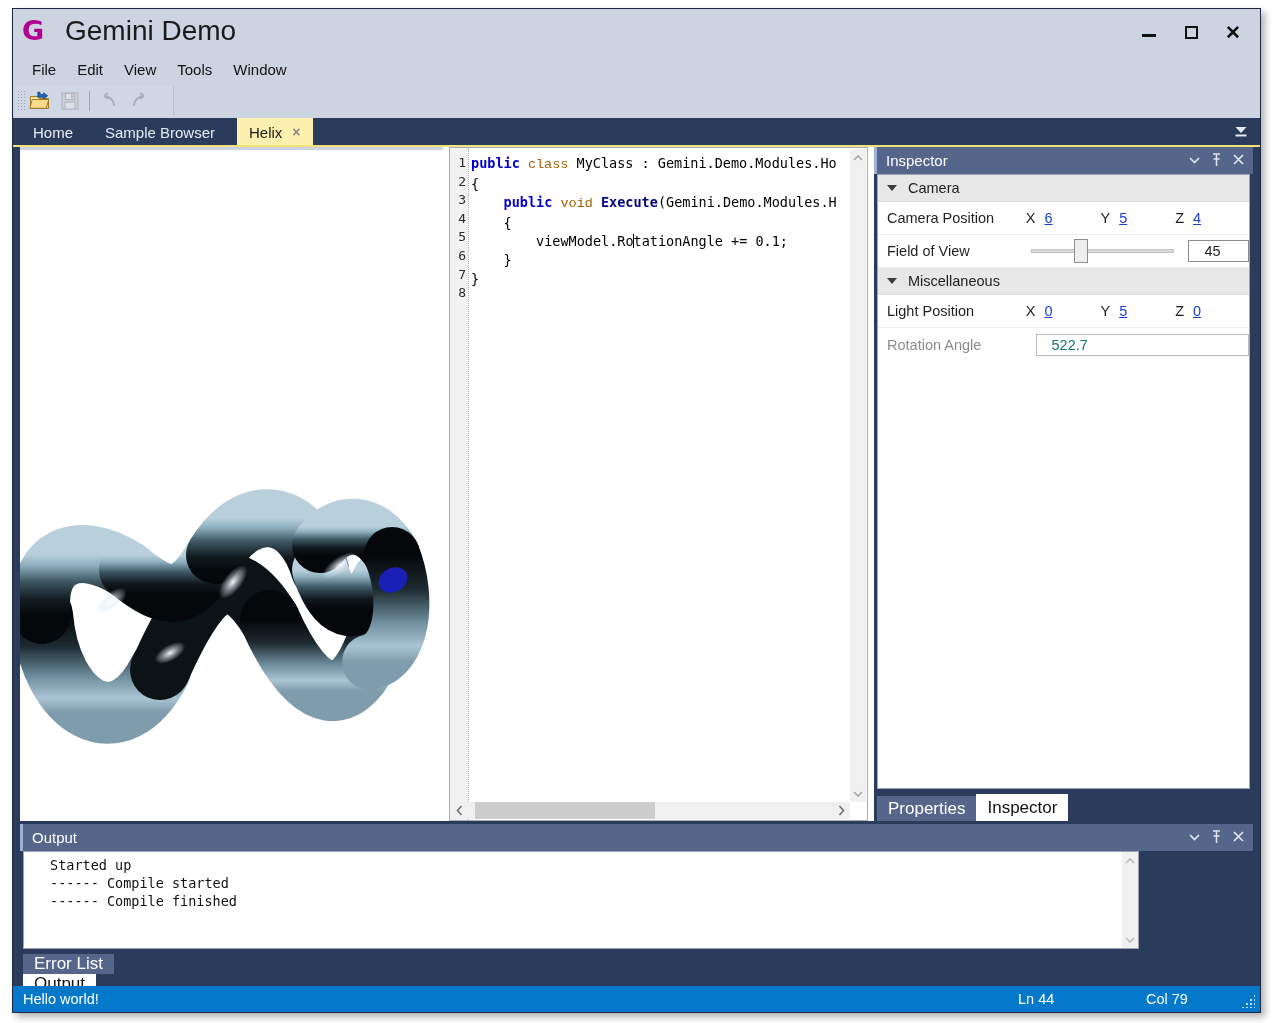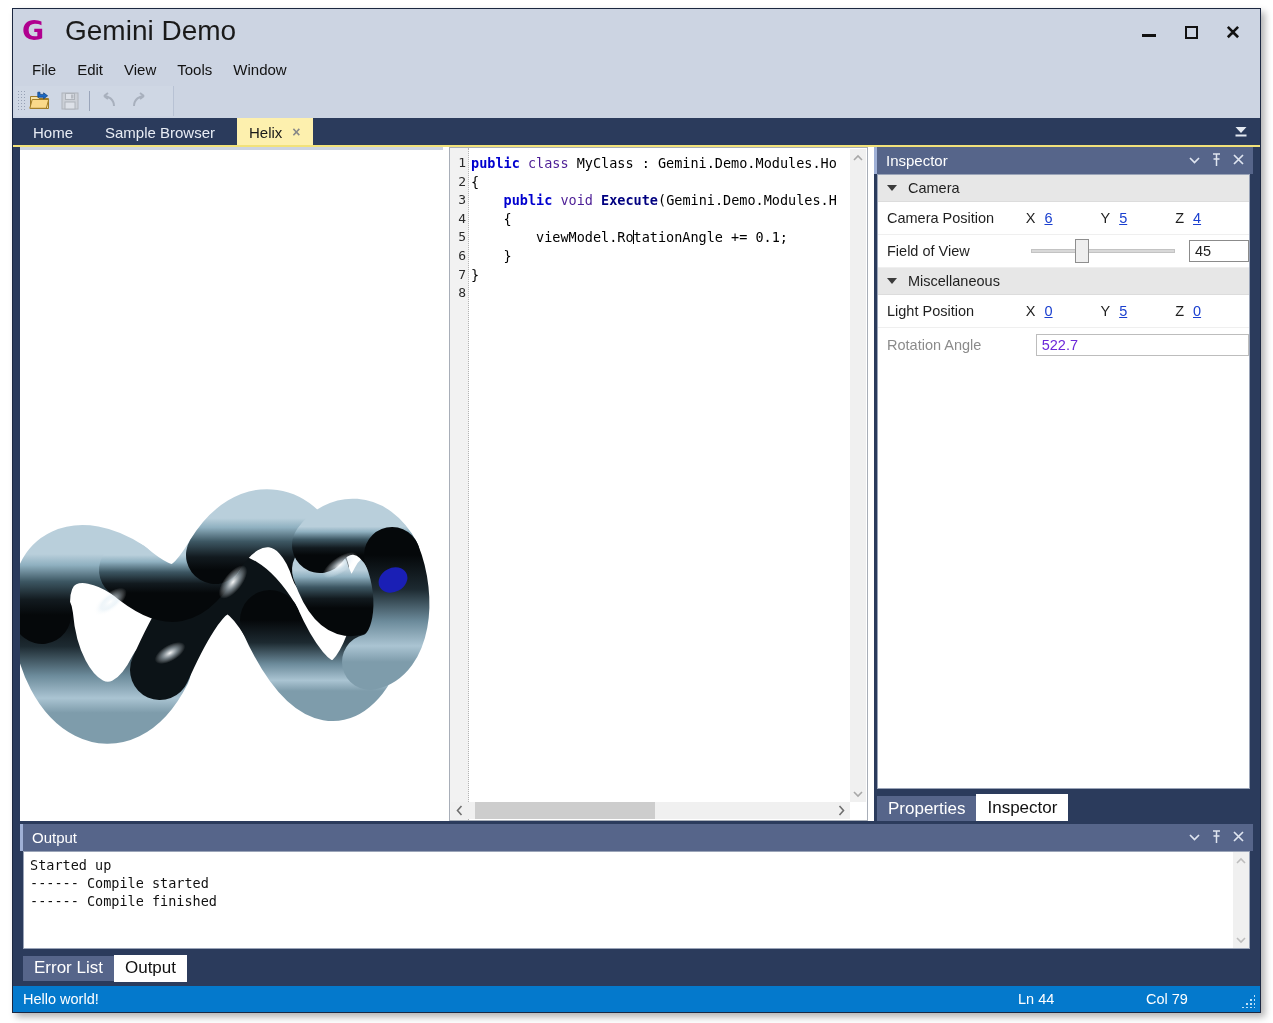--- a/index.html
+++ b/index.html
@@ -166,21 +166,21 @@
   .codearea {
     position: absolute; left: 21px; top: 6px;
     right: 17px; bottom: 18px;
     overflow: hidden;
     font-family: "DejaVu Sans Mono", monospace;
     font-size: 13.5px; line-height: 18.6px;
     white-space: pre;
     color: #000;
   }
   .kw-blue { color: #0000cf; font-weight: bold; }
-  .kw-red  { color: #4c1d95; }
+  .kw-red  { color: #a16207; font-family: Liberation Mono, monospace; }
   .kw-id   { color: #000080; font-weight: bold; }
   .caret {
     display: inline-block; width: 1px; height: 14px;
     background: #000; vertical-align: -2px;
     margin: 0 -0.5px;
   }
   .ed-vscroll {
     position: absolute; right: 1px; top: 1px;
     width: 16px; bottom: 18px;
     background: #f0f0f0;
@@ -266,62 +266,63 @@
     position: absolute; left: 30%; top: -11px;
     width: 14px; height: 24px;
     background: #eeeeee; border: 1px solid #8e8e8e;
     box-sizing: border-box;
   }
   .txtbox {
     height: 22px; border: 1px solid #8b8b8b;
     background: #ffffff;
     font-size: 14.5px; color: #1f1f1f;
     display: flex; align-items: center;
-    padding-left: 5px; box-sizing: border-box;
-  }
-  .txtbox.readonly { color: #6d28d9; border-color: #bdbdbd; }
+    padding-left: 15px; box-sizing: border-box;
+  }
+  .txtbox.readonly { color: #0f766e; border-color: #bdbdbd; }
   .inspector-tabs {
     position: absolute; left: 3px; bottom: 0;
     height: 28px; display: flex; align-items: flex-end;
   }
   .itab {
     height: 25px; padding: 0 11px;
     display: flex; align-items: center;
     font-size: 17px;
   }
   .itab-inactive { background: #56658a; color: #ffffff; }
   .itab-active { background: #ffffff; color: #111; height: 27px; }
   
   .outputpanel {
     position: absolute; left: 7px; top: 815px;
     width: 1233px; height: 160px;
     background: #2b3b5c;
   }
   .output-body {
     position: absolute; left: 3px; top: 27px;
-    width: 1227px; height: 98px;
+    width: 1116px; height: 98px;
     background: #ffffff;
     border: 1px solid #9aa4b8;
     box-sizing: border-box;
     overflow: hidden;
+    padding-left: 20px;
   }
   .output-text {
     font-family: "DejaVu Sans Mono", monospace;
     font-size: 13.5px; line-height: 18px;
     color: #111; padding: 4px 6px;
     white-space: pre;
   }
   .out-vscroll {
     position: absolute; right: 0; top: 0;
     width: 16px; height: 100%;
     background: #f0f0f0;
   }
   .output-tabs {
     position: absolute; left: 3px; bottom: 2px;
-    height: 28px; display: flex; align-items: center;
+    height: 28px; display: flex; align-items: flex-start; flex-direction: column;
   }
   
   .statusbar {
     position: absolute; left: 0; bottom: 0;
     width: 100%; height: 26px;
     background: #0479cc;
     color: #ffffff; font-size: 14.5px;
     display: flex; align-items: center;
   }
   .sb-msg { margin-left: 10px; }

